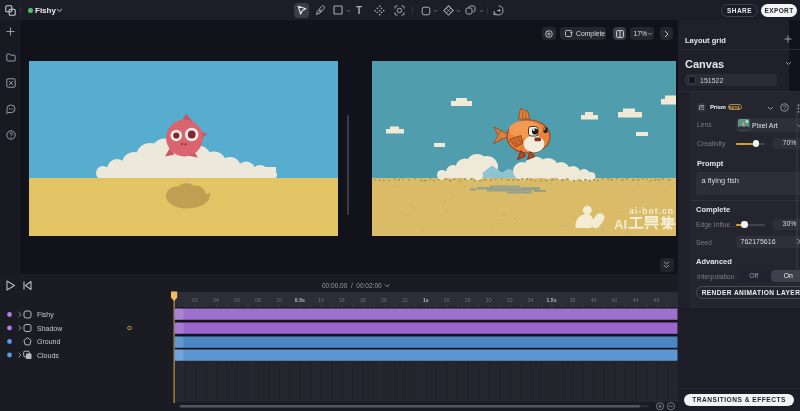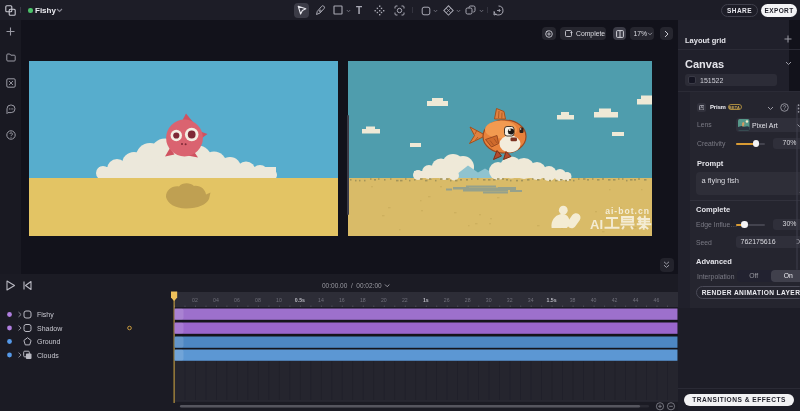--- a/index.html
+++ b/index.html
@@ -146,21 +146,21 @@
         <circle cx="155.5" cy="77" r="18.4" fill="#da6370"></circle>
         <circle cx="147.3" cy="74.5" r="5.7" fill="#f3eee3"></circle>
         <circle cx="147.3" cy="74.5" r="3.1" fill="#7e2836"></circle>
         <circle cx="162.7" cy="73.5" r="6.8" fill="#f3eee3"></circle>
         <circle cx="162.7" cy="73.5" r="3.9" fill="#7e2836"></circle>
         <circle cx="153" cy="83" r="1" fill="#7e2836"></circle>
         <circle cx="156.6" cy="83.2" r="1" fill="#7e2836"></circle>
       </g>
     </svg>
   </div>
-  <div class="abs" id="artR" style="left:348px;top:61px;">
+  <div class="abs" id="artR" style="left:372px;top:61px;">
     <svg width="304" height="175" viewBox="0 0 304 175">
       <rect x="0" y="0" width="304" height="175" fill="#4f9dad"></rect>
       <rect x="0" y="117" width="304" height="58" fill="#d9bb68"></rect>
 
       <g fill="#efe9d6">
         <rect x="79" y="40" width="21" height="5"></rect>
           <rect x="84" y="37" width="11" height="3"></rect>
         <rect x="14" y="68" width="18" height="4.5"></rect>
           <rect x="18" y="65.5" width="9" height="3"></rect>
         <rect x="62" y="82" width="11" height="4"></rect>

